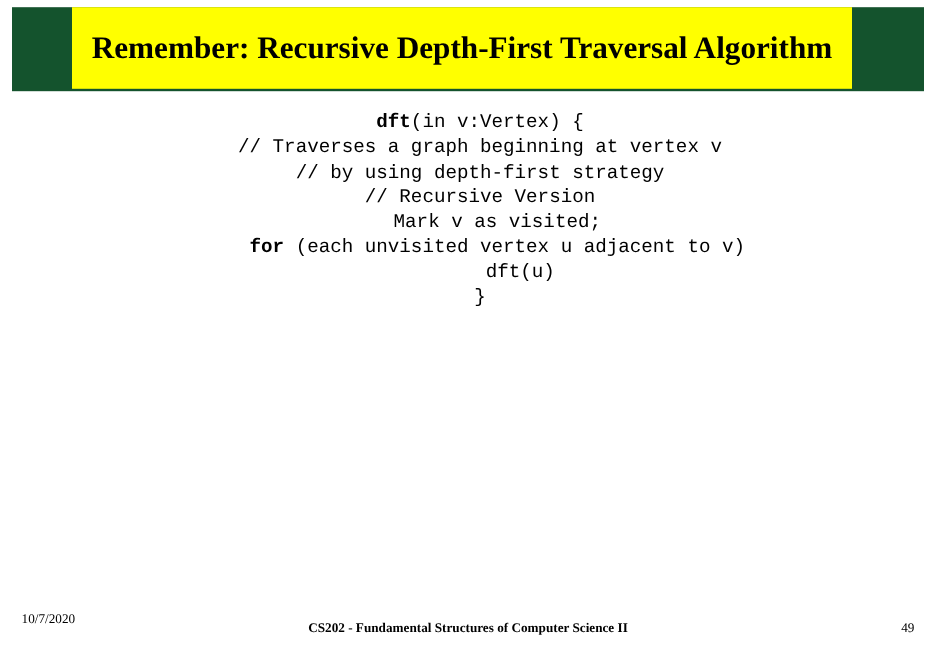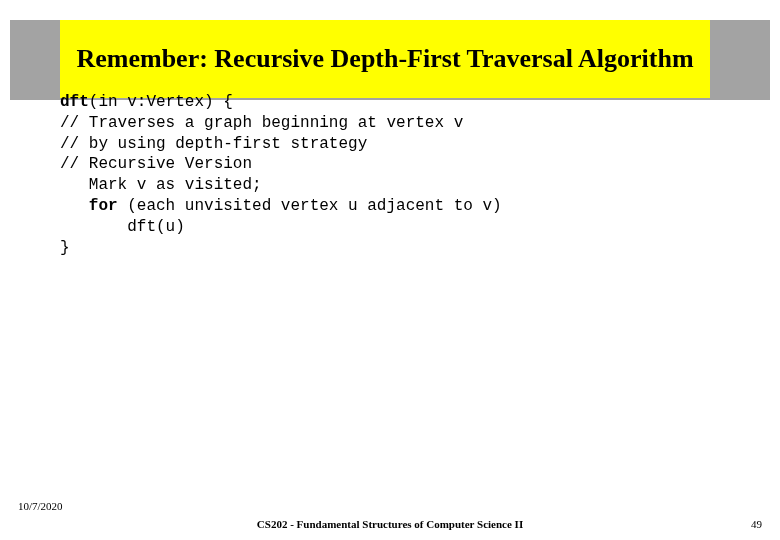--- a/index.html
+++ b/index.html
@@ -6,25 +6,25 @@
   body {
     width: 780px;
     height: 540px;
     background: #ffffff;
     font-family: "Times New Roman", Times, serif;
     position: relative;
     overflow: hidden;
   }
   .title-band {
     position: absolute;
-    top: 20px;
+    top: 6px;
     left: 10px;
     right: 10px;
-    height: 80px;
-    background: #a3a3a3;
+    height: 70px;
+    background: #14532d;
   }
   .title-inner {
     background: #ffff00;
     position: absolute;
     left: 50px;
     right: 60px;
     top: 0;
     bottom: 2px;
     display: flex;
     align-items: center;
@@ -37,35 +37,36 @@
   }
   .code-block {
     position: absolute;
     top: 92px;
     left: 60px;
     right: 40px;
     font-family: "Courier New", Courier, monospace;
     font-size: 16px;
     line-height: 1.3;
     white-space: pre;
+    text-align: center;
   }
   .code-block .kw { font-weight: bold; }
   .footer {
     position: absolute;
     bottom: 10px;
     left: 0;
     right: 0;
     height: 20px;
     font-size: 11px;
     font-family: "Times New Roman", Times, serif;
   }
   .footer-date {
     position: absolute;
     left: 18px;
-    bottom: 18px;
+    bottom: 8px;
   }
   .footer-course {
     position: absolute;
     left: 50%;
     transform: translateX(-50%);
     bottom: 0;
     font-weight: bold;
   }
   .footer-page {
     position: absolute;

